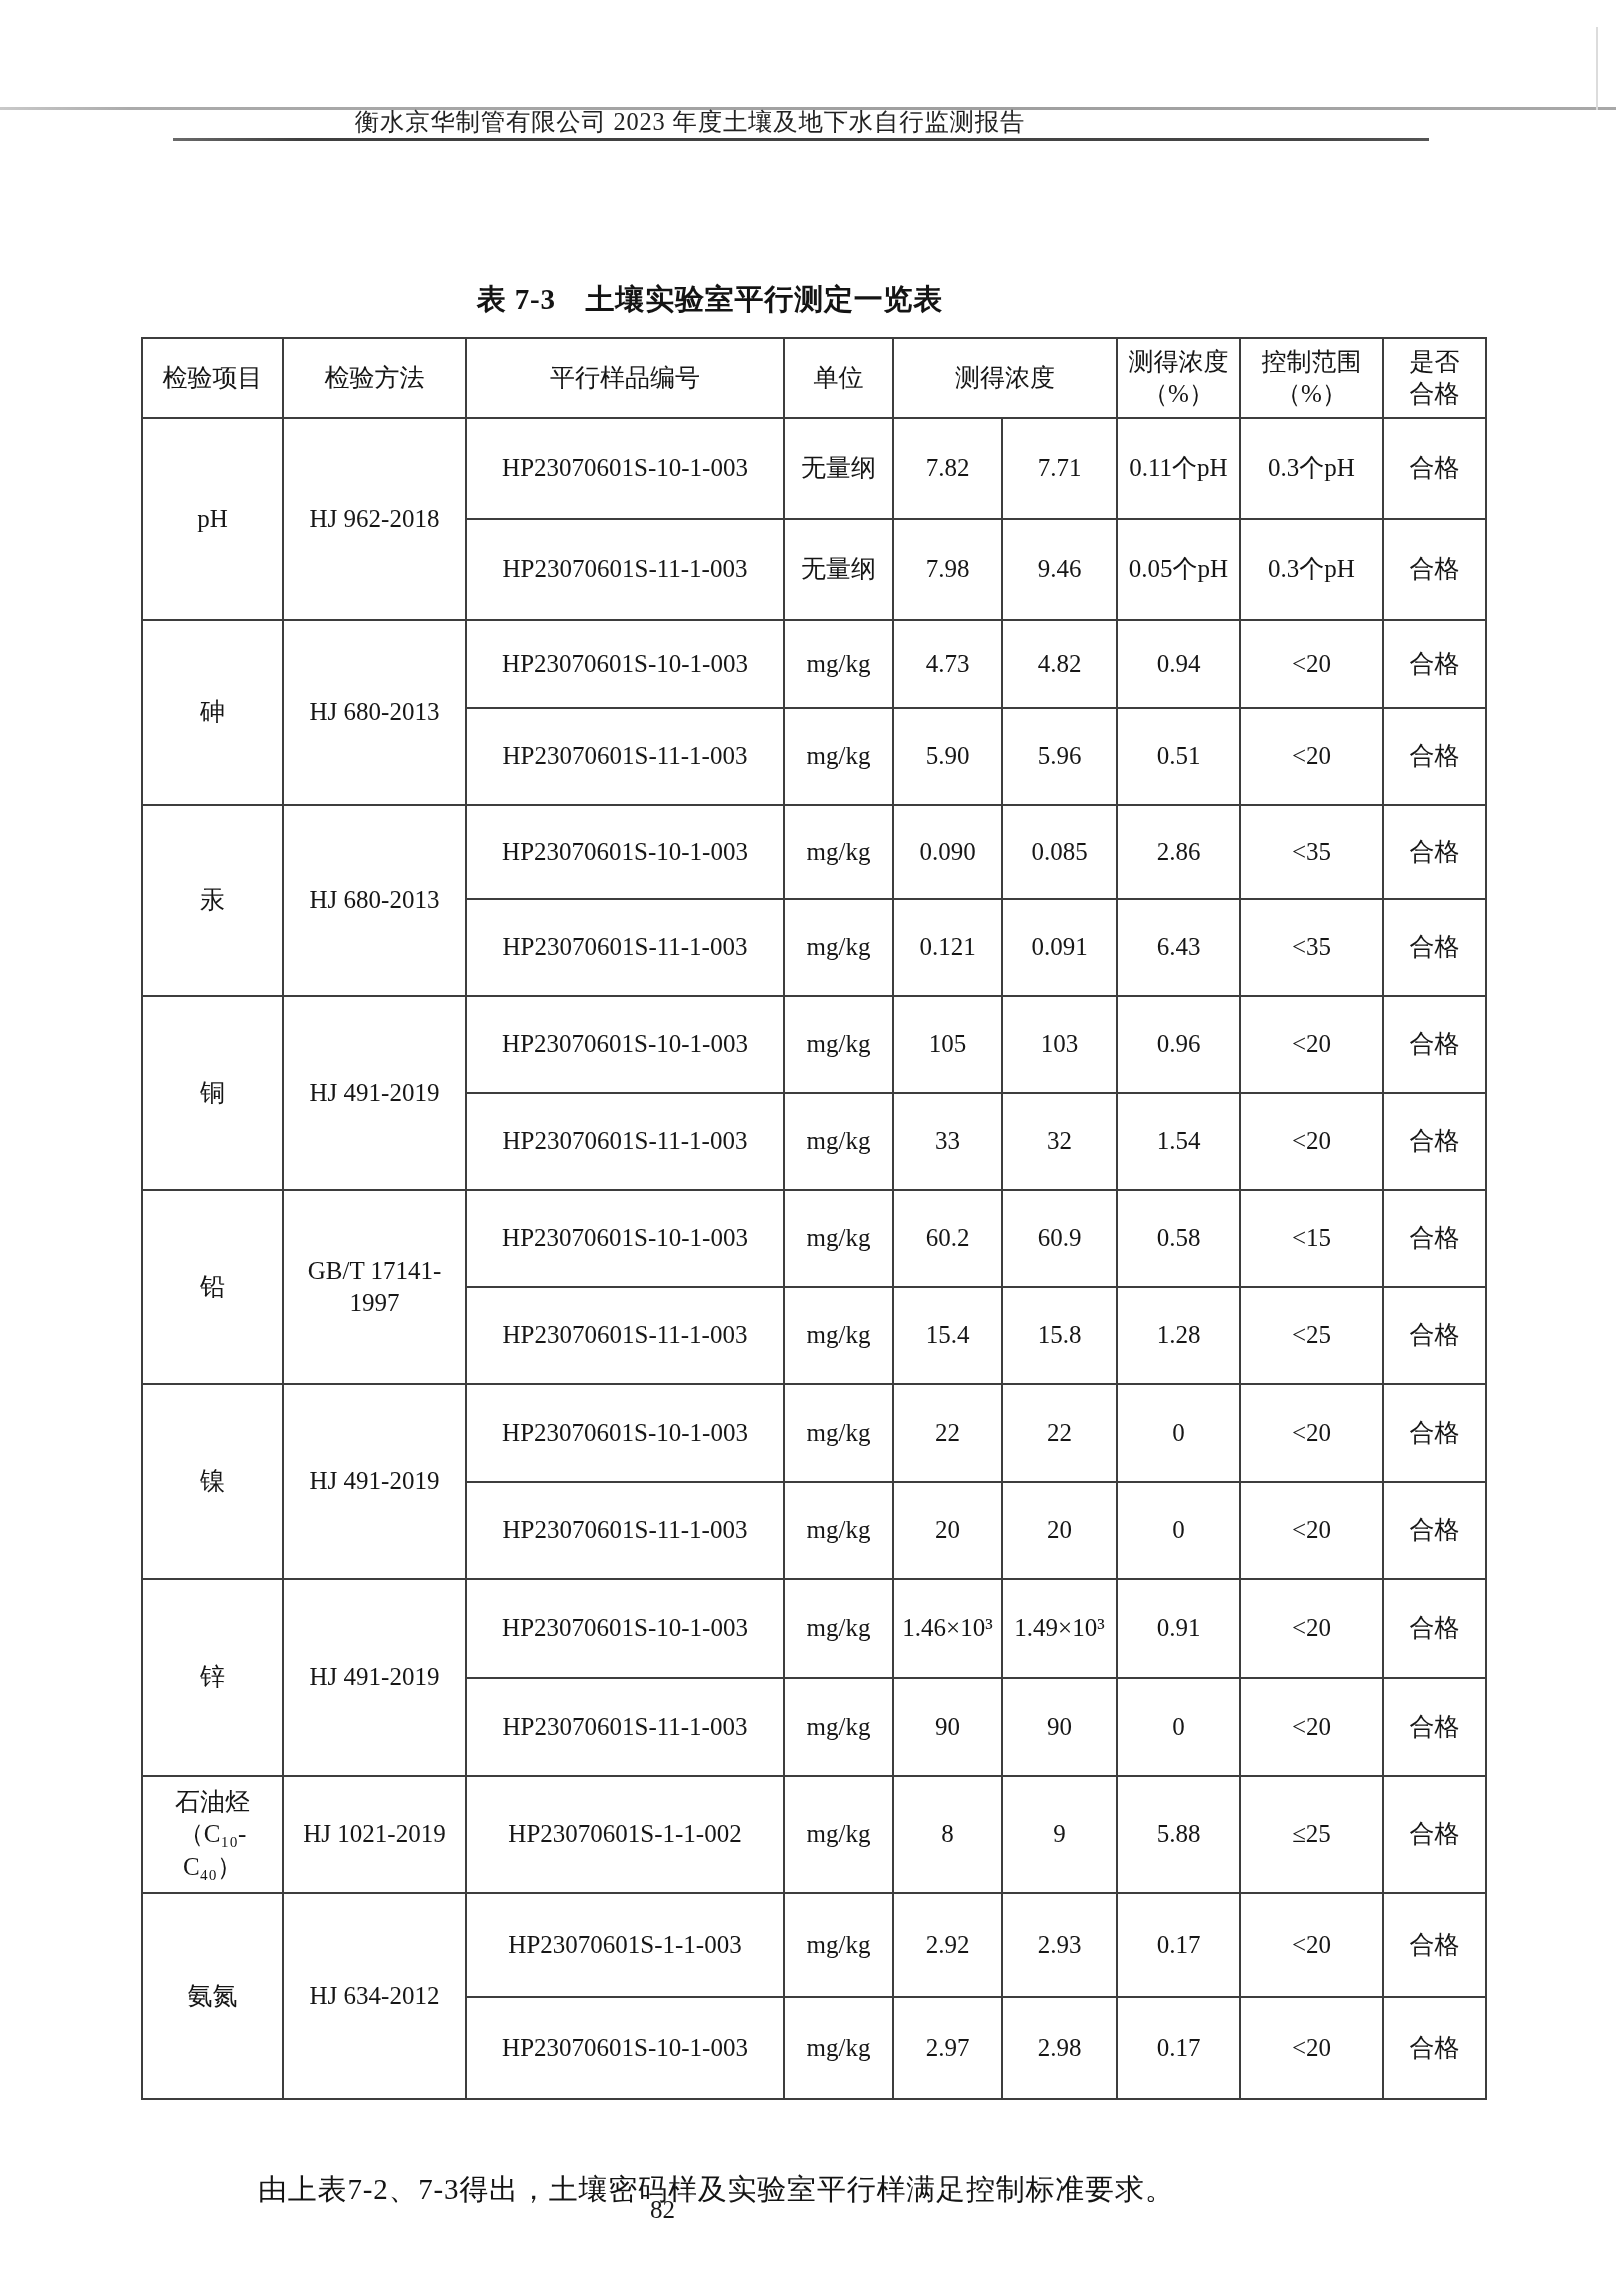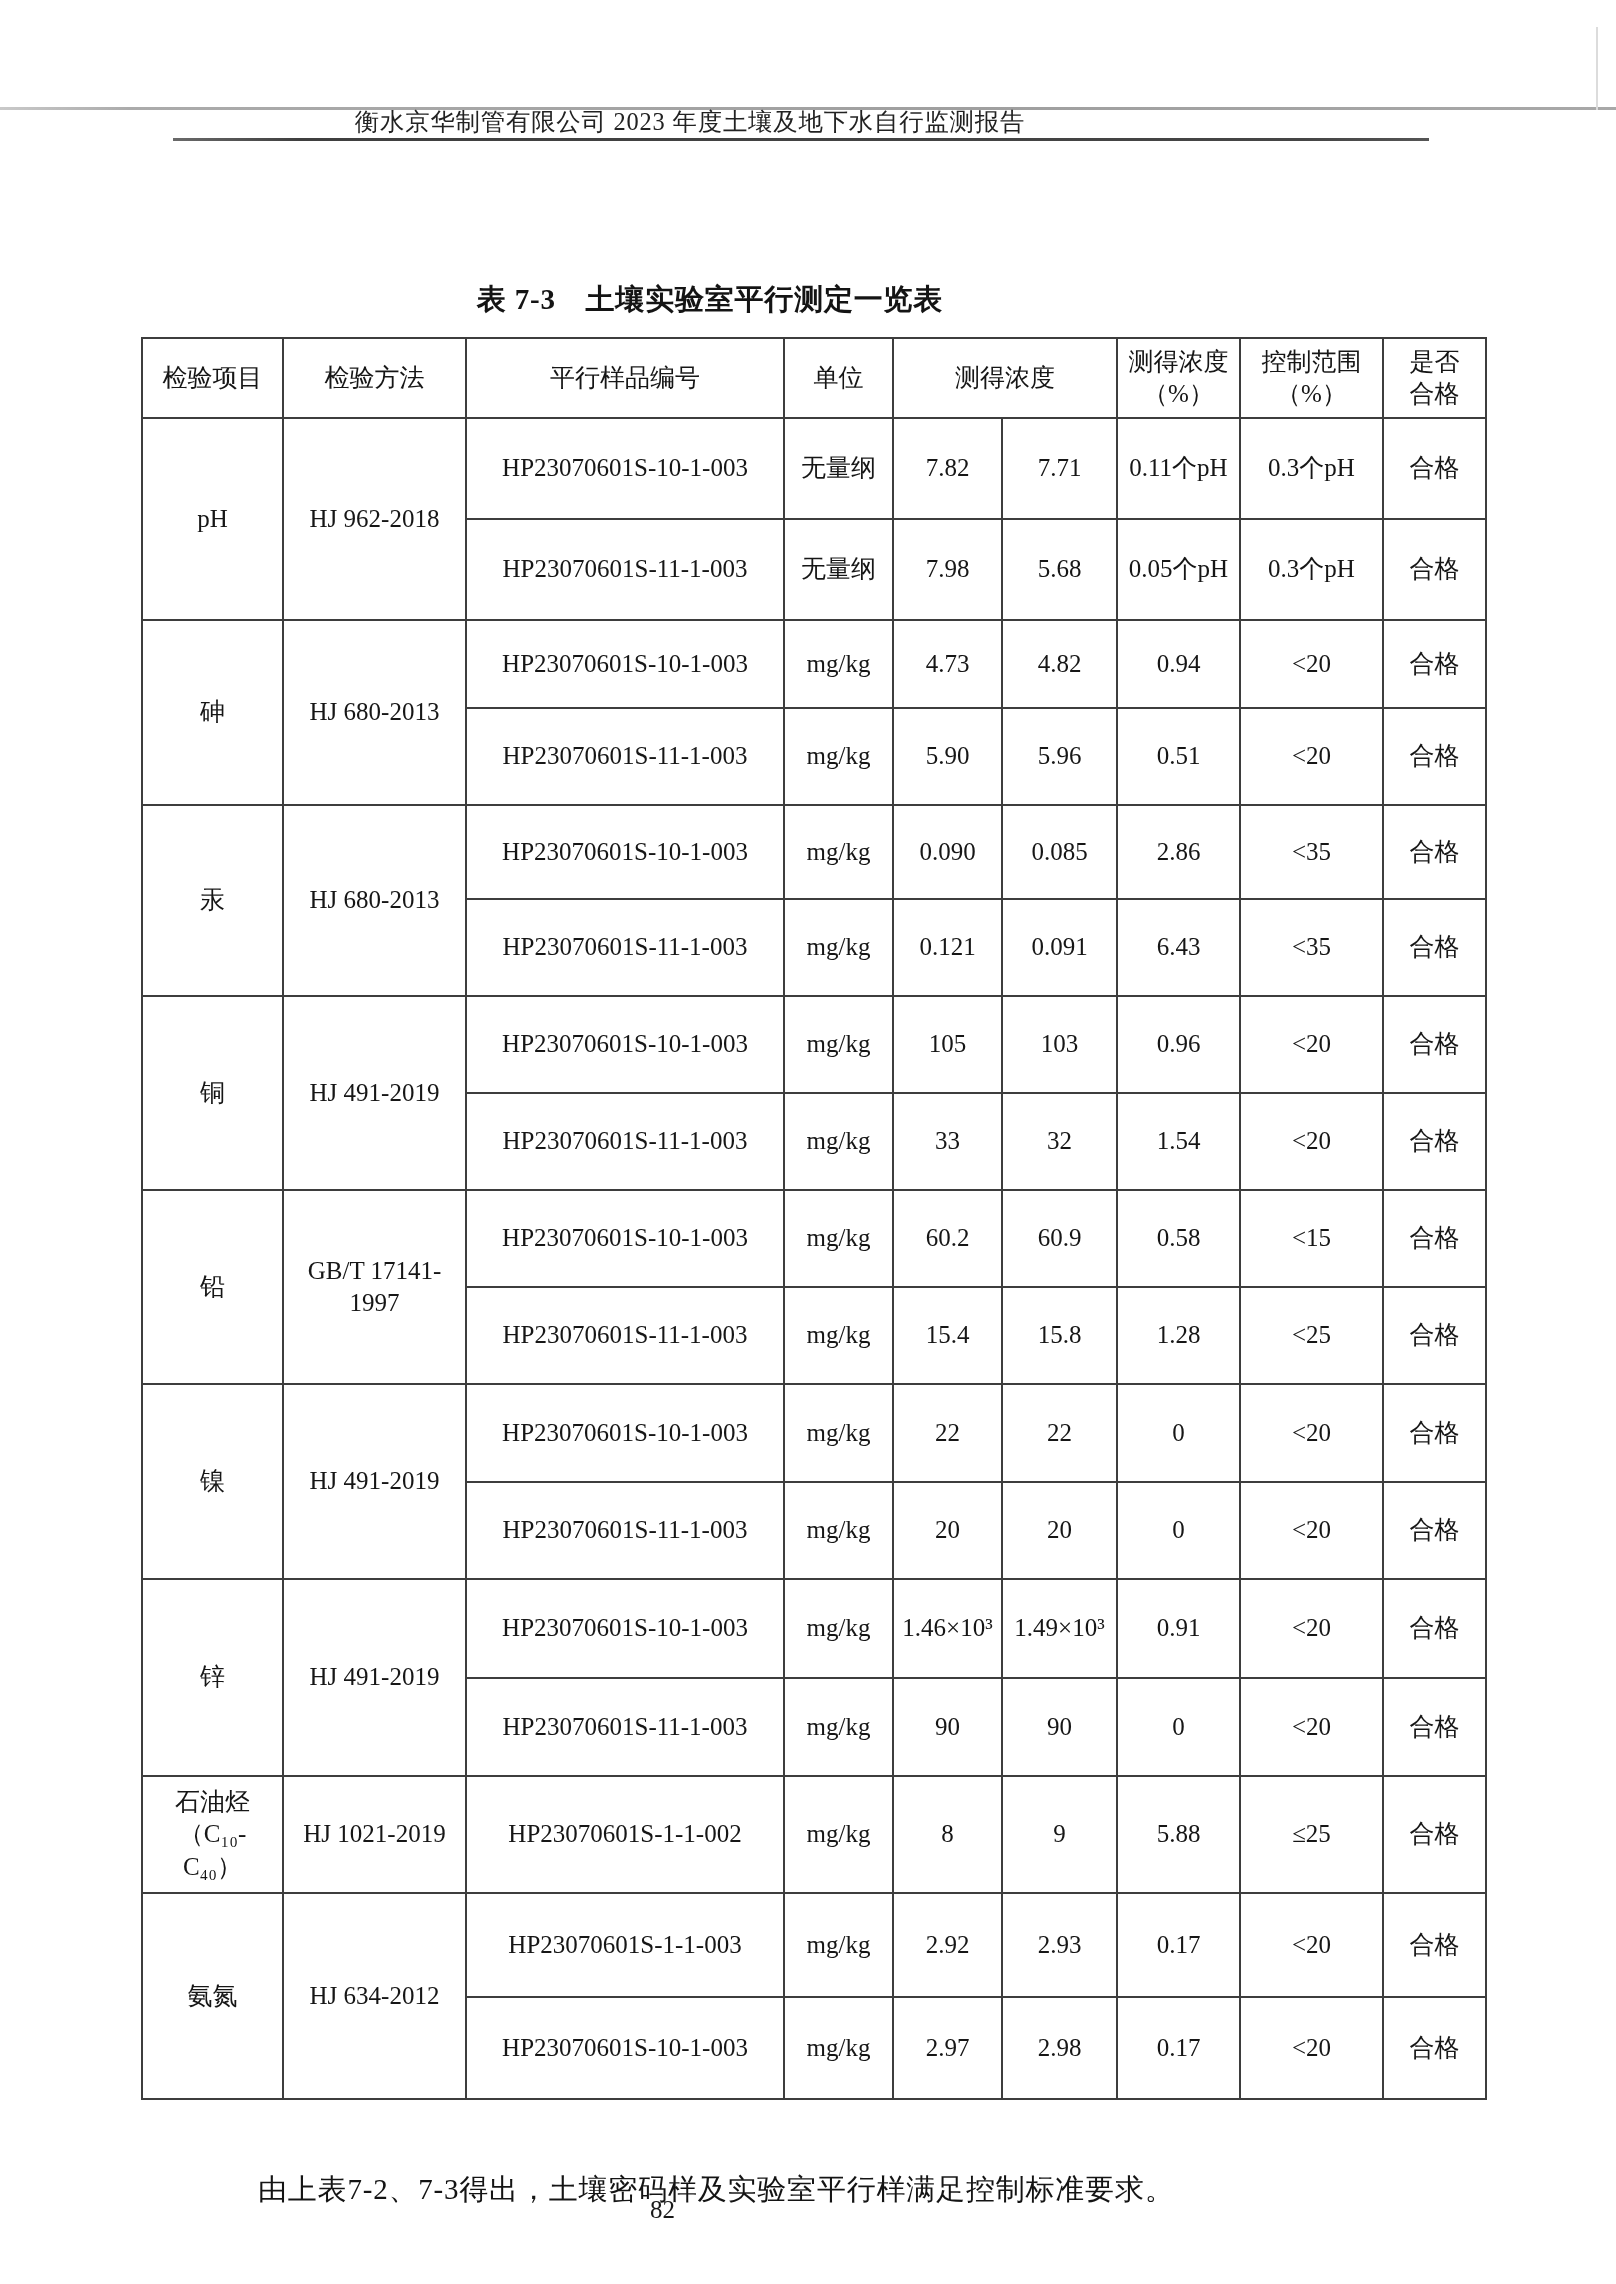--- a/index.html
+++ b/index.html
@@ -110,21 +110,21 @@
     <td>7.82</td>
     <td>7.71</td>
     <td>0.11个pH</td>
     <td>0.3个pH</td>
     <td>合格</td>
   </tr>
   <tr class="r120">
     <td>HP23070601S-11-1-003</td>
     <td>无量纲</td>
     <td>7.98</td>
-    <td>5.68</td>
+    <td>9.46</td>
     <td>0.05个pH</td>
     <td>0.3个pH</td>
     <td>合格</td>
   </tr>
 
   <tr class="r104">
     <td rowspan="2">砷</td>
     <td rowspan="2">HJ 680-2013</td>
     <td>HP23070601S-10-1-003</td>
     <td>mg/kg</td>

